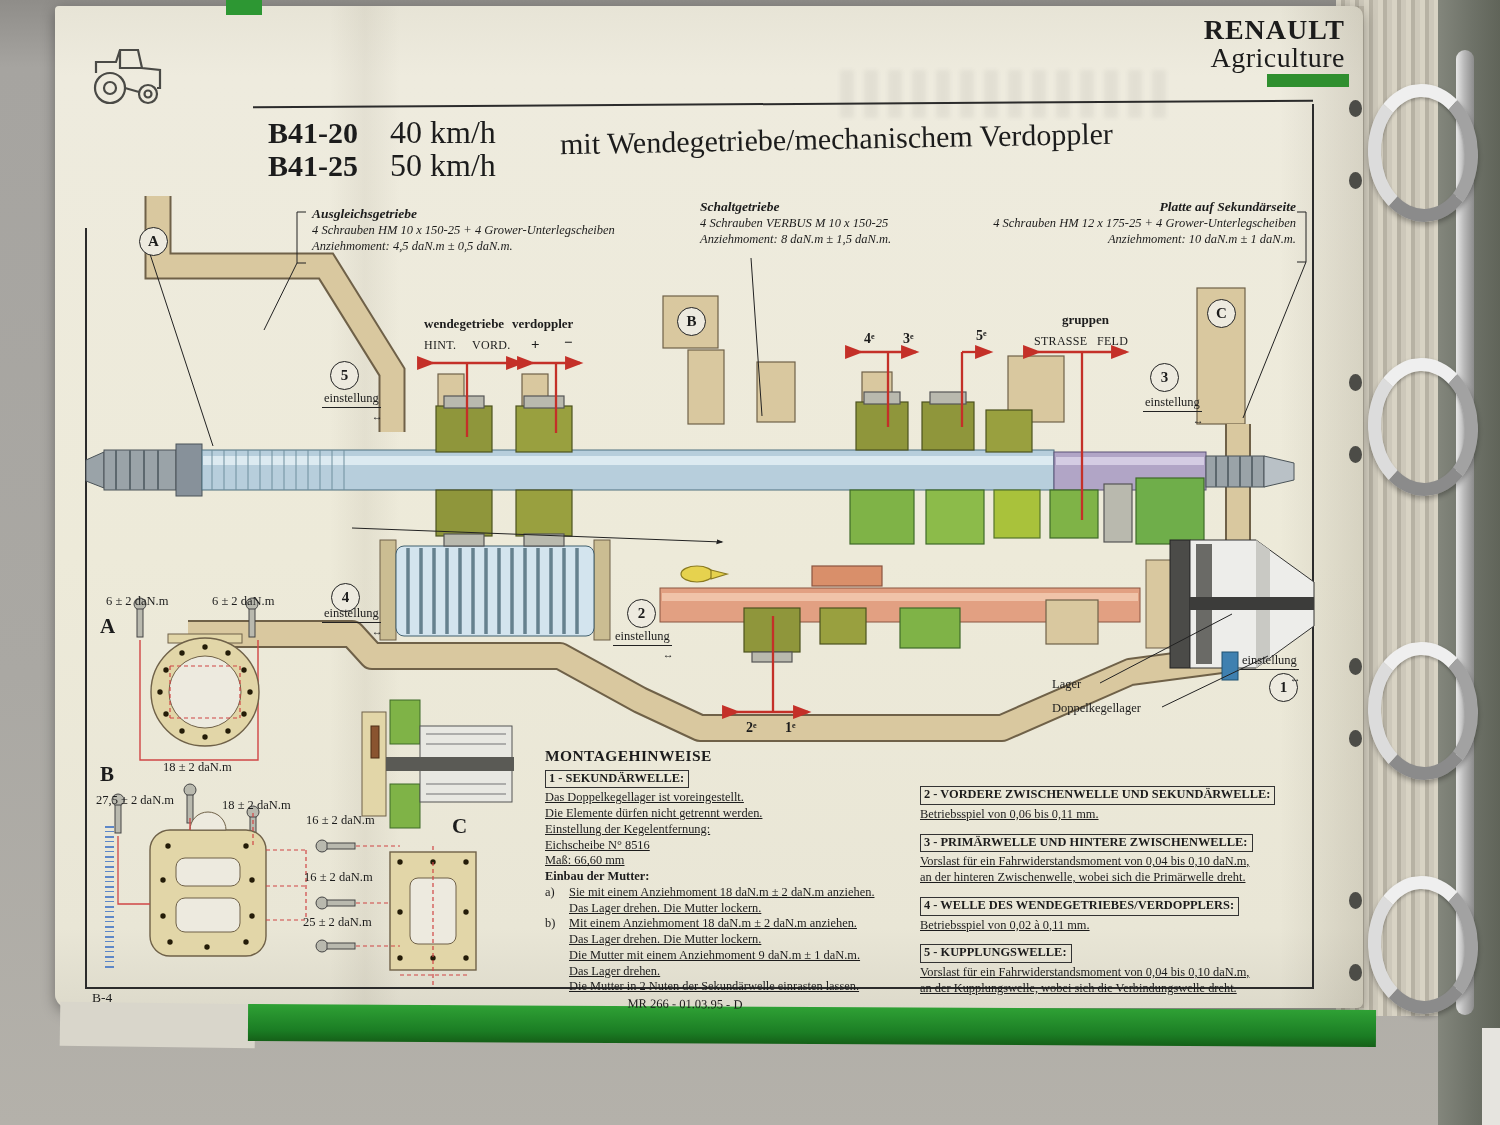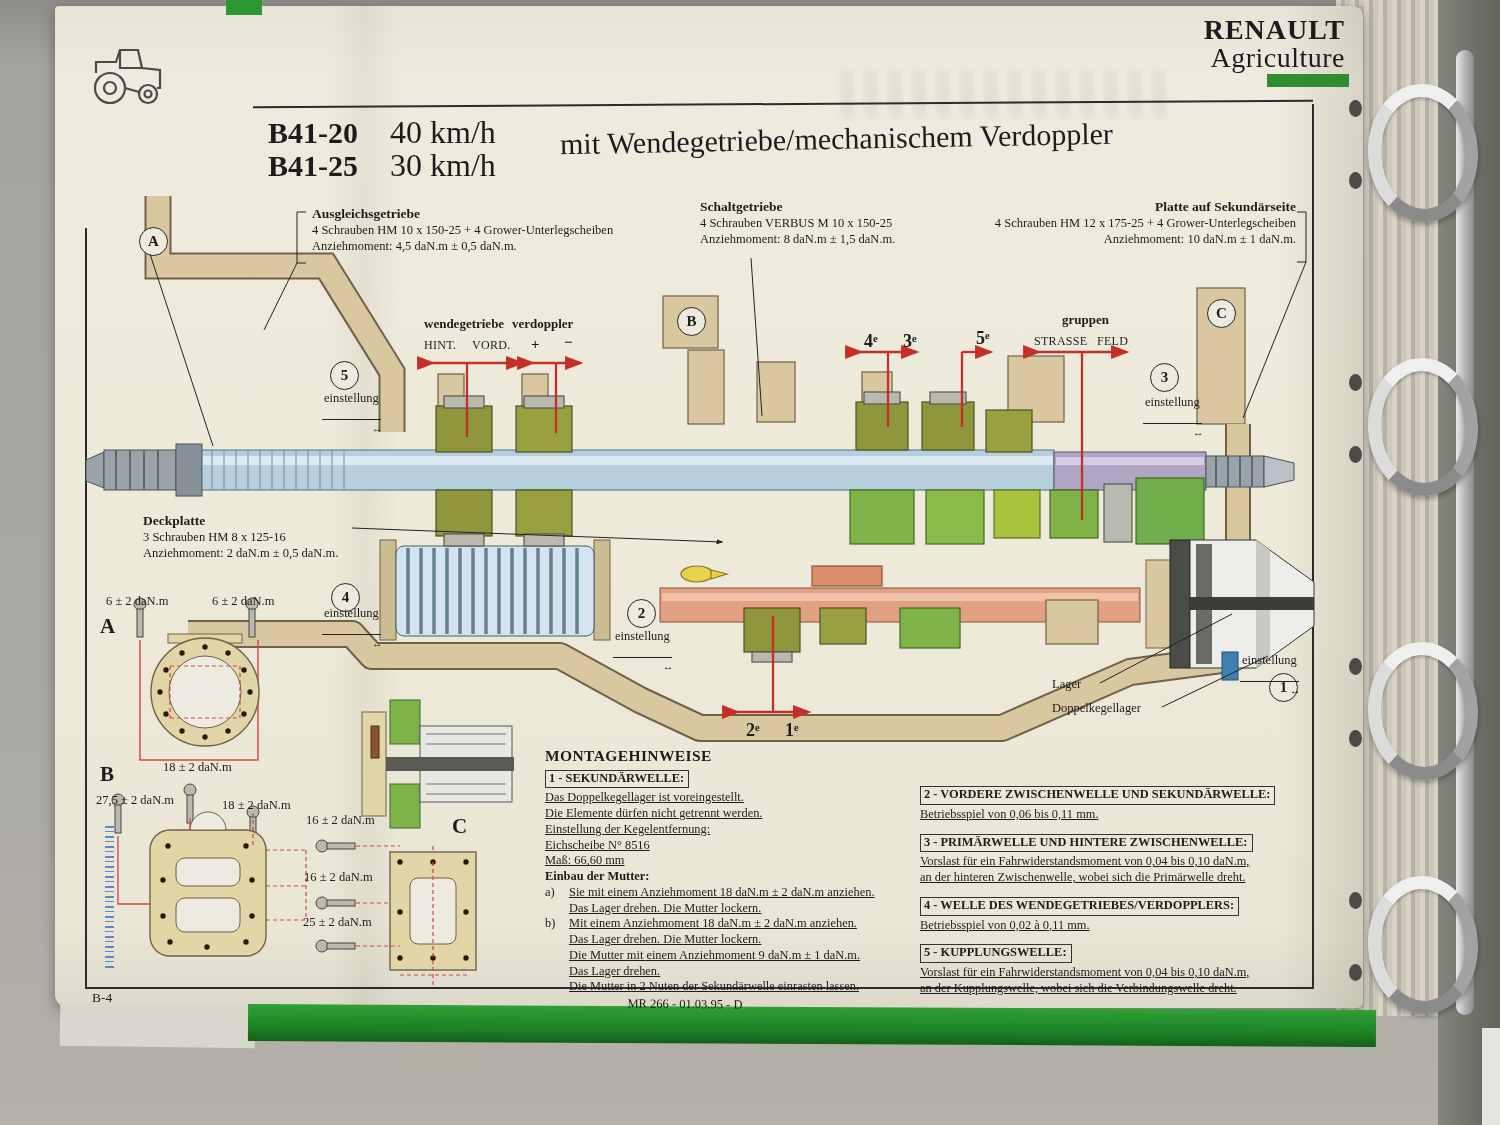--- a/index.html
+++ b/index.html
@@ -46,30 +46,30 @@
   #logo-bar{left:1267px;top:74px;width:82px;height:13px;background:#2f8f2f;}
 
   
   .model{font-weight:700;font-size:30px;}
   .speed{font-size:32px;}
   #subtitle{font-size:30px;transform:rotate(-1.1deg);}
 
   
   .co-title{font-weight:700;font-size:13.5px;}
   .co-line{font-size:12.5px;line-height:1.28;}
-  .callout{line-height:1.28;}
+  .callout{line-height:1.28;font-style:italic;}
 
   .sel-b{font-weight:700;font-size:13px;}
   .sel-s{font-size:12px;letter-spacing:.3px;}
-  .gearlbl{font-size:18px;font-weight:700;}
+  .gearlbl{font-size:14px;font-weight:700;}
 
   .circ{width:27px;height:27px;border:1.7px solid #222;border-radius:50%;background:#edeadf;
         display:flex;align-items:center;justify-content:center;
         font-weight:700;font-size:15px;}
-  .einst{font-size:12.5px;border-bottom:1px solid #222;padding:0 2px 13px 2px;}
+  .einst{font-size:12.5px;border-bottom:1px solid #222;padding:0 2px 1px 2px;}
   .einst .arr{position:absolute;right:-2px;bottom:-15px;font-size:11px;color:#222;}
 
   .tq{font-size:12.5px;}
   .biglab{font-weight:700;font-size:21px;}
 
   
   #montage{left:545px;top:746px;width:372px;font-size:12.4px;line-height:1.27;}
   #montage .mh-title{font-weight:700;font-size:15.5px;letter-spacing:.4px;margin-bottom:4px;}
   .boxed{display:inline-block;border:1px solid #333;padding:0 4px 1px 3px;font-weight:700;font-size:12.4px;margin-bottom:2px;}
   .subhead{font-weight:700;}
@@ -123,21 +123,21 @@
     <div class="l2">Agriculture</div>
   </div>
   <div class="abs" id="logo-bar"></div>
 
   <div class="abs nw" style="left:268px;top:114px">
     <span class="model">B41-20</span>
     <span class="speed" style="margin-left:28px">40 km/h</span>
   </div>
   <div class="abs nw" style="left:268px;top:147px">
     <span class="model">B41-25</span>
-    <span class="speed" style="margin-left:28px">30 km/h</span>
+    <span class="speed" style="margin-left:28px">50 km/h</span>
   </div>
   <div class="abs nw" id="subtitle" style="left:560px;top:122px">mit Wendegetriebe/mechanischem Verdoppler</div>
 
   <svg class="abs" style="left:0;top:0;pointer-events:none" width="1500" height="1125" viewBox="0 0 1500 1125">
     <defs>
       <marker id="ra" markerWidth="9" markerHeight="8" refX="6.5" refY="3" orient="auto">
           <path d="M0,0 L8,3 L0,6 Z" fill="#c43028"></path>
         </marker>
       <marker id="ba" markerWidth="8" markerHeight="7" refX="5.5" refY="2.5" orient="auto">
           <path d="M0,0 L7,2.5 L0,5 Z" fill="#222"></path>
@@ -353,25 +353,20 @@
   <div class="abs callout" style="left:700px;top:198px">
     <div class="co-title">Schaltgetriebe</div>
     <div class="co-line nw">4 Schrauben VERBUS M 10 x 150-25</div>
     <div class="co-line nw">Anziehmoment:  8 daN.m ± 1,5 daN.m.</div>
   </div>
   <div class="abs callout" style="left:930px;top:198px;width:366px;text-align:right">
     <div class="co-title">Platte auf Sekundärseite</div>
     <div class="co-line nw">4 Schrauben HM 12 x 175-25 + 4 Grower-Unterlegscheiben</div>
     <div class="co-line nw">Anziehmoment:  10 daN.m ± 1 daN.m.</div>
   </div>
-  <div class="abs callout" style="left:143px;top:512px">
-    <div class="co-title">Deckplatte</div>
-    <div class="co-line nw">3 Schrauben HM 8 x 125-16</div>
-    <div class="co-line nw">Anziehmoment:  2 daN.m ± 0,5 daN.m.</div>
-  </div>
   <div class="abs co-line nw" style="left:1052px;top:676px">Lager</div>
   <div class="abs co-line nw" style="left:1052px;top:700px">Doppelkegellager</div>
 
   <div class="abs sel-b nw" style="left:424px;top:316px">wendegetriebe</div>
   <div class="abs sel-b nw" style="left:512px;top:316px">verdoppler</div>
   <div class="abs sel-s" style="left:424px;top:338px">HINT.</div>
   <div class="abs sel-s" style="left:472px;top:338px">VORD.</div>
   <div class="abs sel-b" style="left:531px;top:336px;font-size:15px">+</div>
   <div class="abs sel-b" style="left:564px;top:334px;font-size:15px">−</div>
   <div class="abs gearlbl" style="left:864px;top:331px">4ᵉ</div>

